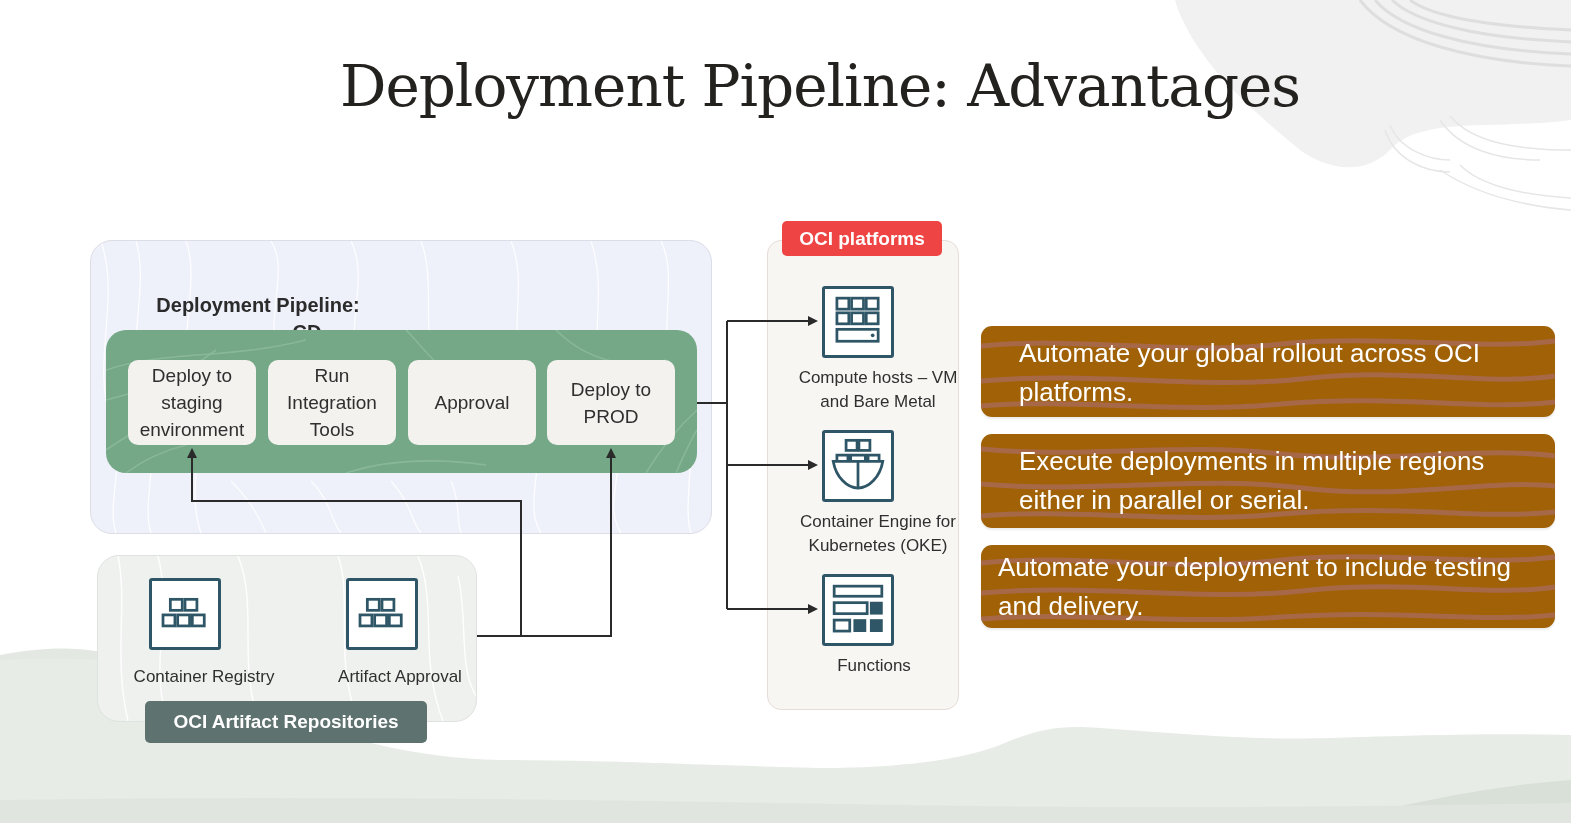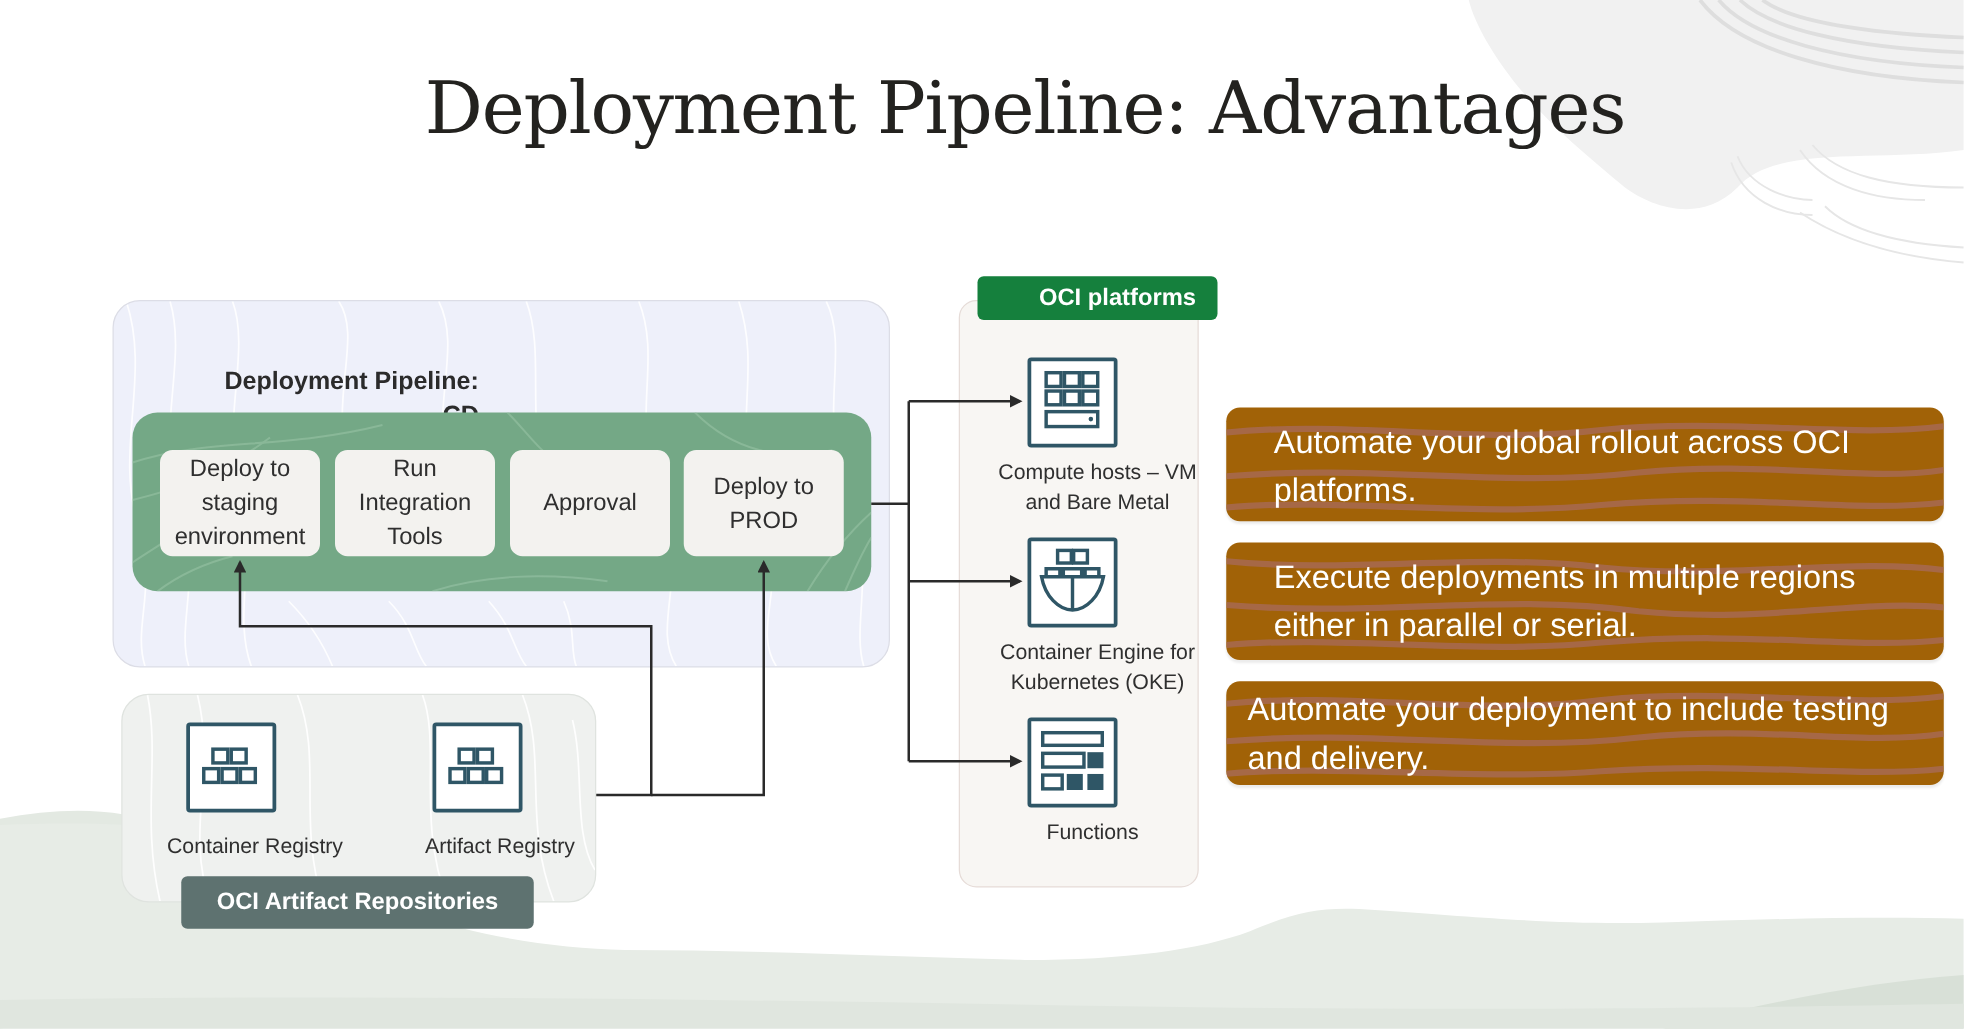--- a/index.html
+++ b/index.html
@@ -15,21 +15,21 @@
     font-size: 58px; color: #23221f; letter-spacing: -1px; white-space: nowrap;
   }
   .pipeline-panel {
     position: absolute; left: 90px; top: 240px; width: 620px; height: 292px;
     background: #eef0fa; border: 1px solid #dcdde6; border-radius: 22px;
     overflow: hidden;
   }
   .pipeline-label {
     position: absolute; left: 133px; top: 290px; width: 250px;
     font-size: 20px; font-weight: bold; color: #2b2b2b; line-height: 30px;
-    text-align: right;
+    text-align: center;
   }
   .pipeline-label .l2 { display: block; padding-left: 98px; margin-top: -3px; }
   .cd-band {
     position: absolute; left: 106px; top: 330px; width: 591px; height: 143px;
     background: #74a886; border-radius: 20px; overflow: hidden;
   }
   .stage {
     position: absolute; top: 360px; width: 128px; height: 85px;
     background: #f3f2ef; border-radius: 10px;
     display: flex; align-items: center; justify-content: center; text-align: center;
@@ -52,22 +52,22 @@
   .caption {
     position: absolute; font-size: 17px; color: #2f2f2f; text-align: center;
     line-height: 24px; white-space: pre-line; margin-left: 16px;
   }
   .platforms-panel {
     position: absolute; left: 767px; top: 240px; width: 190px; height: 468px;
     background: #f8f6f3; border: 1px solid #e6dcd8; border-radius: 14px;
   }
   .platforms-tag {
     position: absolute; left: 782px; top: 221px; width: 160px; height: 35px;
-    background: #15803d; color: #ffffff; border-radius: 5px;
-    font-weight: bold; font-size: 19px; display: flex; align-items: center; justify-content: center; padding-left: 32px;
+    background: #ef4444; color: #ffffff; border-radius: 5px;
+    font-weight: bold; font-size: 19px; display: flex; align-items: center; justify-content: center;
   }
   .advantage {
     position: absolute; left: 981px; width: 574px; background: #a16207;
     border-radius: 11px; color: #ffffff; font-size: 26px; line-height: 39px;
     padding: 8px 20px 8px 38px; box-sizing: border-box; overflow: hidden;
     box-shadow: 0 2px 2px rgba(0,0,0,0.08);
   }
   .advantage span { position: relative; z-index: 1; }
   .advantage .grain { position: absolute; left: 0; top: 0; width: 100%; height: 100%; z-index: 0; }
   .connectors { position: absolute; left: 0; top: 0; width: 1571px; height: 823px; pointer-events: none; }
@@ -184,21 +184,21 @@
   <svg viewBox="0 0 72 72">
     <g fill="none" stroke="#2f5666" stroke-width="3">
       <rect x="20" y="20" width="13" height="12"></rect>
         <rect x="36" y="20" width="13" height="12"></rect>
       <rect x="12" y="37" width="13" height="12"></rect>
         <rect x="28" y="37" width="13" height="12"></rect>
         <rect x="44" y="37" width="13" height="12"></rect>
     </g>
   </svg>
 </div>
-<div class="caption" style="left:294px; top:665px; width:180px;">Artifact Registry</div>
+<div class="caption" style="left:294px; top:665px; width:180px;">Artifact Approval</div>
 
 <div class="repo-tag">OCI Artifact Repositories</div>
 
 <div class="platforms-panel"></div>
 <div class="platforms-tag">OCI platforms</div>
 
 <div class="icon-box" style="left:822px; top:286px;">
   <svg viewBox="0 0 72 72">
     <g fill="none" stroke="#2f5666" stroke-width="3">
       <rect x="13" y="10" width="13" height="12"></rect>

